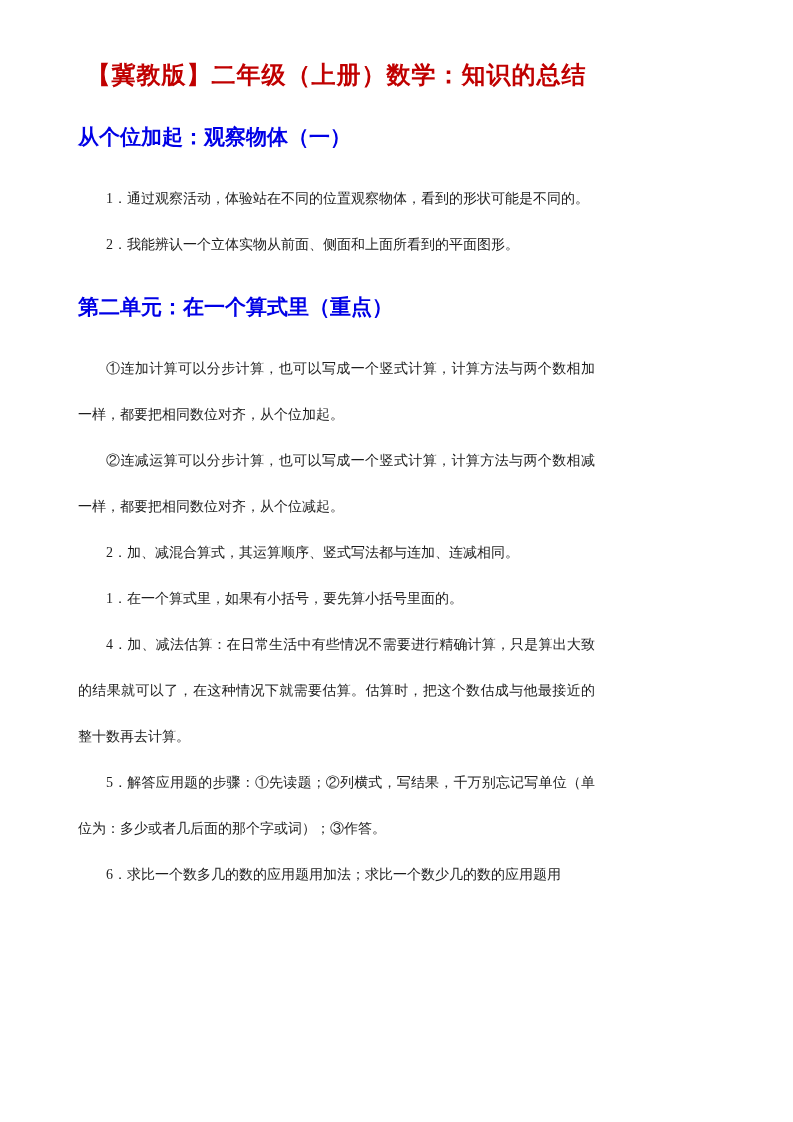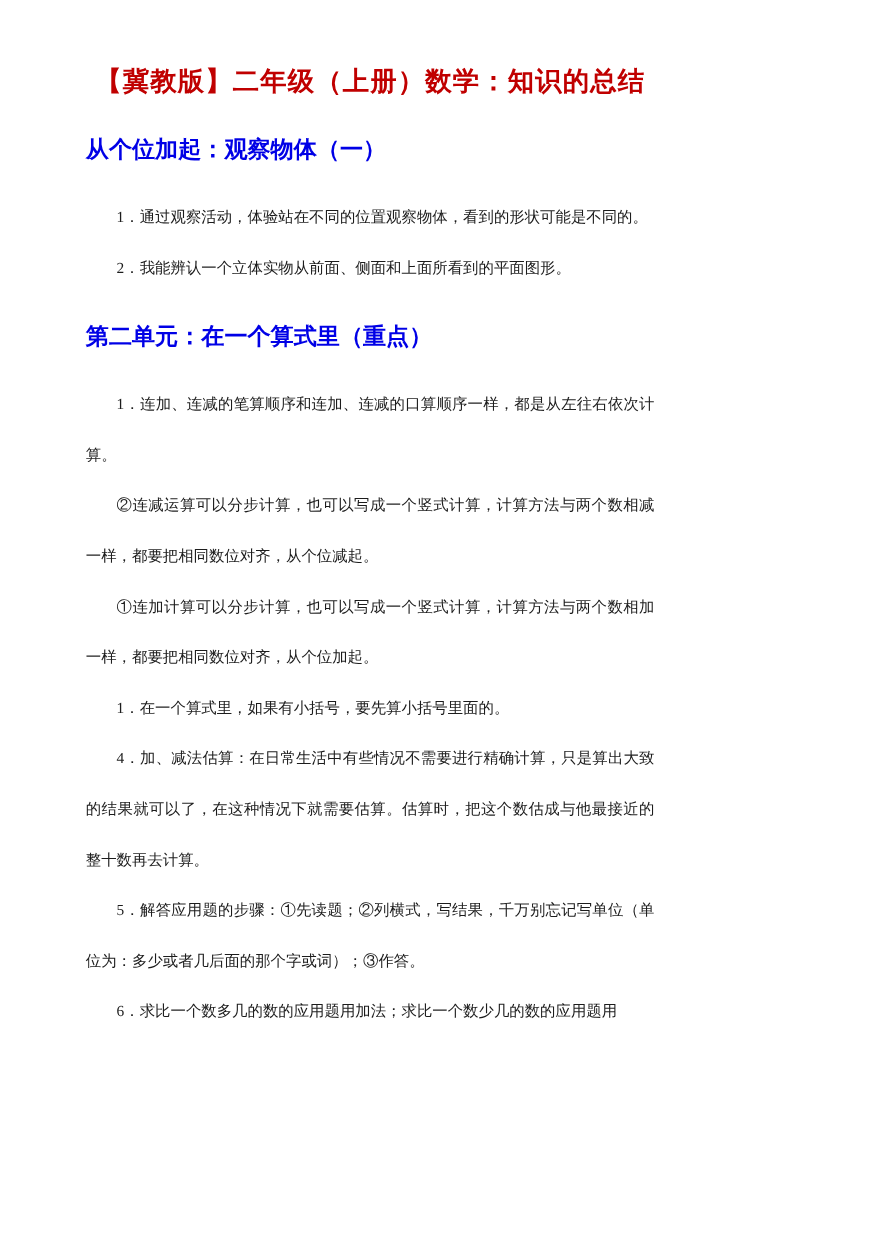--- a/index.html
+++ b/index.html
@@ -54,21 +54,21 @@
 
   <h1 class="doc-title">【冀教版】二年级（上册）数学：知识的总结</h1>
 
   <h2 class="section-heading">从个位加起：观察物体（一）</h2>
 
   <p class="para">1．通过观察活动，体验站在不同的位置观察物体，看到的形状可能是不同的。</p>
   <p class="para">2．我能辨认一个立体实物从前面、侧面和上面所看到的平面图形。</p>
 
   <h2 class="section-heading">第二单元：在一个算式里（重点）</h2>
 
-  <p class="para">1．连加、连减的笔算顺序和连加、连减的口算顺序一样，都是从左往右依次计算。</p>
+  <p class="para">①连加计算可以分步计算，也可以写成一个竖式计算，计算方法与两个数相加一样，都要把相同数位对齐，从个位加起。</p>
   <p class="para">②连减运算可以分步计算，也可以写成一个竖式计算，计算方法与两个数相减一样，都要把相同数位对齐，从个位减起。</p>
-  <p class="para">①连加计算可以分步计算，也可以写成一个竖式计算，计算方法与两个数相加一样，都要把相同数位对齐，从个位加起。</p>
+  <p class="para">2．加、减混合算式，其运算顺序、竖式写法都与连加、连减相同。</p>
   <p class="para">1．在一个算式里，如果有小括号，要先算小括号里面的。</p>
   <p class="para">4．加、减法估算：在日常生活中有些情况不需要进行精确计算，只是算出大致的结果就可以了，在这种情况下就需要估算。估算时，把这个数估成与他最接近的整十数再去计算。</p>
   <p class="para">5．解答应用题的步骤：①先读题；②列横式，写结果，千万别忘记写单位（单位为：多少或者几后面的那个字或词）；③作答。</p>
   <p class="para">6．求比一个数多几的数的应用题用加法；求比一个数少几的数的应用题用</p>
 
 </div>
 
 </body></html>

